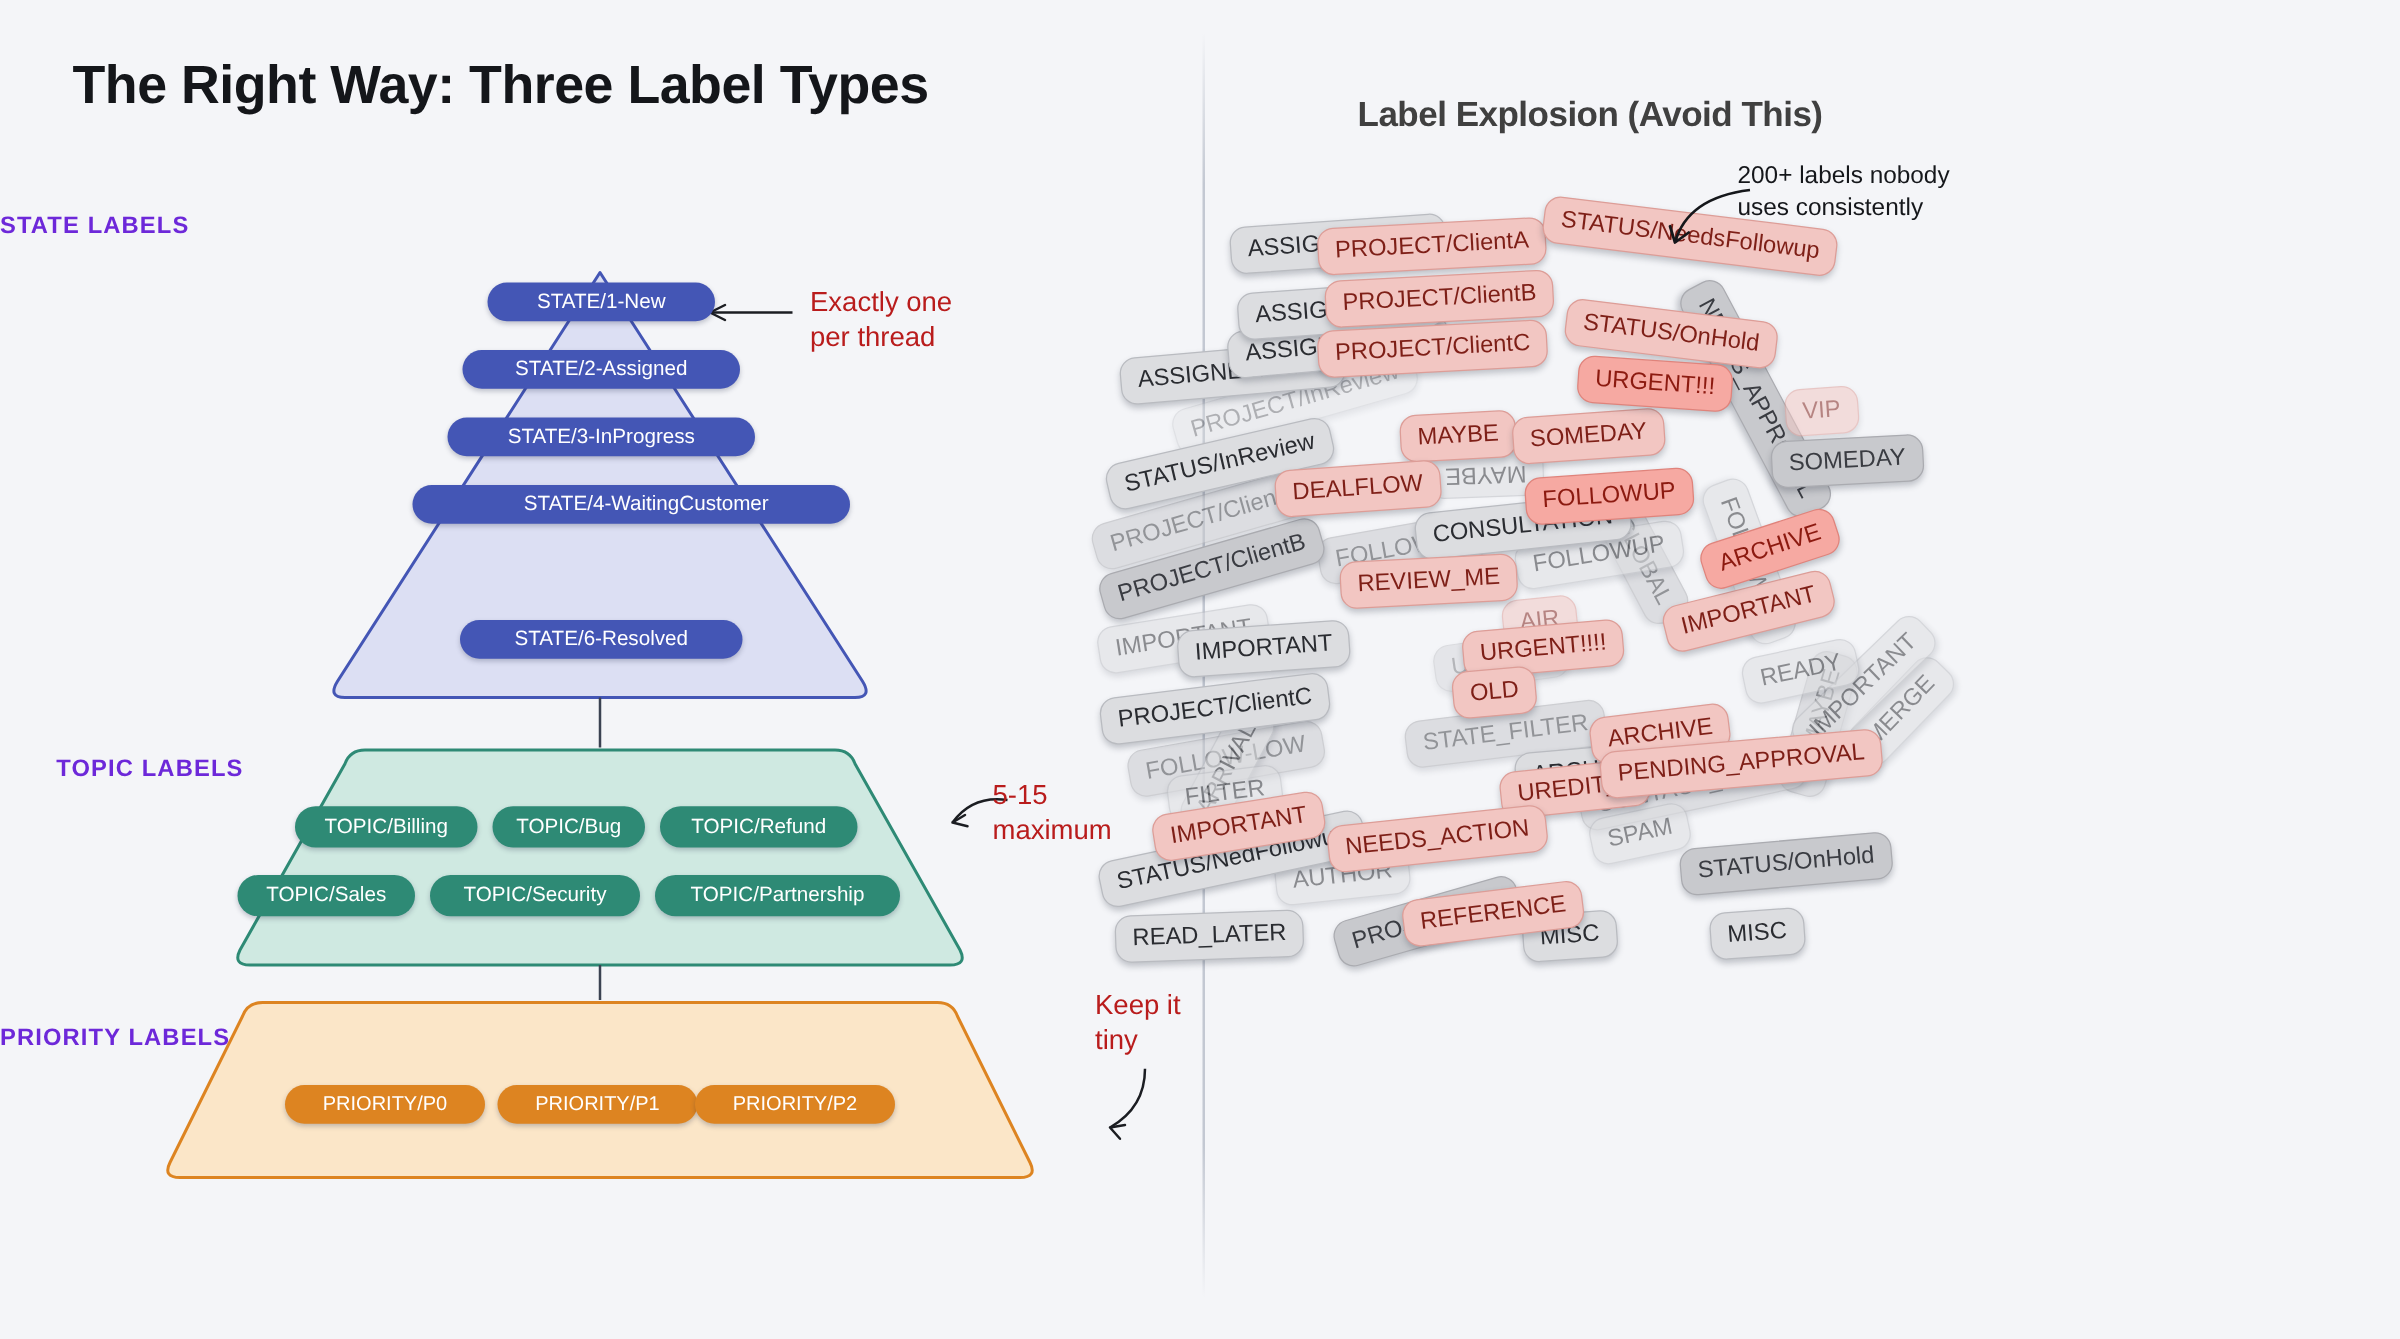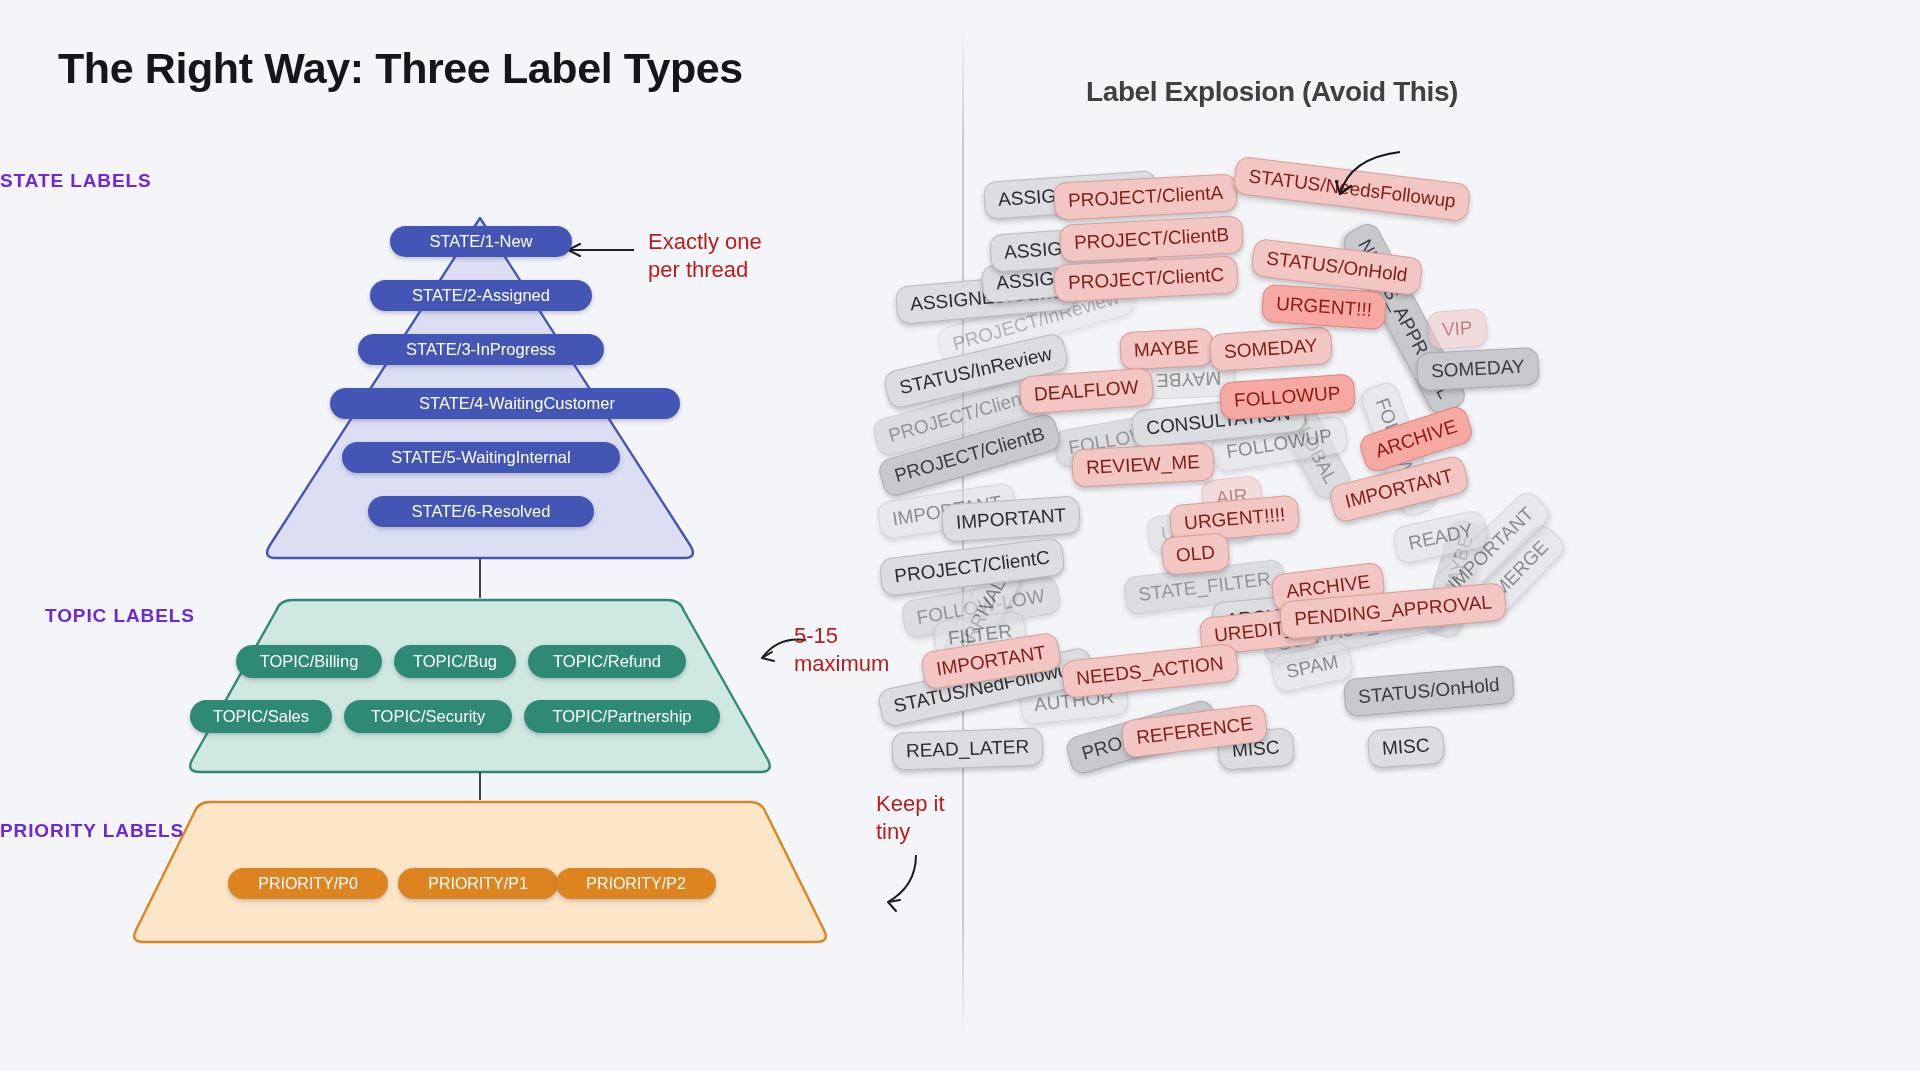--- a/index.html
+++ b/index.html
@@ -112,21 +112,20 @@
       <path d="M 916 855 Q 916 886 888 902" stroke="#1b1d22" stroke-width="2" fill="none"></path>
       <path d="M 888 902 L 900 900 M 888 902 L 896 911" stroke="#1b1d22" stroke-width="2" fill="none" stroke-linecap="round"></path>
     </svg>
 
     <div class="tier-title" style="left:0;top:170px;width:962px;">STATE LABELS</div>
 
     <div class="chip state" style="left:390px;top:226px;width:182px;">STATE/1-New</div>
     <div class="chip state" style="left:370px;top:280px;width:222px;">STATE/2-Assigned</div>
     <div class="chip state" style="left:358px;top:334px;width:246px;">STATE/3-InProgress</div>
     <div class="chip state" style="left:330px;top:388px;width:326px;padding-left:24px;">STATE/4-WaitingCustomer</div>
-    <div class="chip state" style="left:342px;top:442px;width:278px;">STATE/5-WaitingInternal</div>
     <div class="chip state" style="left:368px;top:496px;width:226px;">STATE/6-Resolved</div>
 
     <div class="annot" style="left:648px;top:228px;">
       <span>Exactly one</span><br>
       <span>per thread</span>
     </div>
 
     <div class="tier-title" style="left:0;top:605px;width:962px;padding-left:45px;">TOPIC LABELS</div>
 
     <div class="chip topic" style="left:236px;top:645px;width:146px;">TOPIC/Billing</div>
@@ -156,20 +155,24 @@
 
 
   <div class="h-right">Label Explosion (Avoid This)</div>
 
   <div class="chaos">
     <svg width="958" height="1071" style="position:absolute;left:0;top:0;pointer-events:none;z-index:40;">
       <path d="M 438 152 Q 388 158 378 194" stroke="#15171b" stroke-width="2.2" fill="none"></path>
       <path d="M 378 194 L 374 181 M 378 194 L 389 186" stroke="#15171b" stroke-width="2.2" fill="none" stroke-linecap="round"></path>
     </svg>
 
+    <div class="chaos-annot" style="left:428px;top:128px;z-index:41;">
+      <span>200+ labels nobody</span><br>
+      <span>uses consistently</span>
+    </div>
 
     <div id="chaos-host">
         <div class="clabel grey" style="left: 22px; top: 176px; z-index: 30; transform: rotate(-4deg);">
           <span>ASSIGNED/Alice</span>
         </div>
         <div class="clabel grey" style="left: 28px; top: 229px; z-index: 30; transform: rotate(-4deg);">
           <span>ASSIGNED/Bob</span>
         </div>
         <div class="clabel grey" style="left: 20px; top: 258px; z-index: 29; transform: rotate(-5deg);">
           <span>ASSIGNED/Carol</span>

